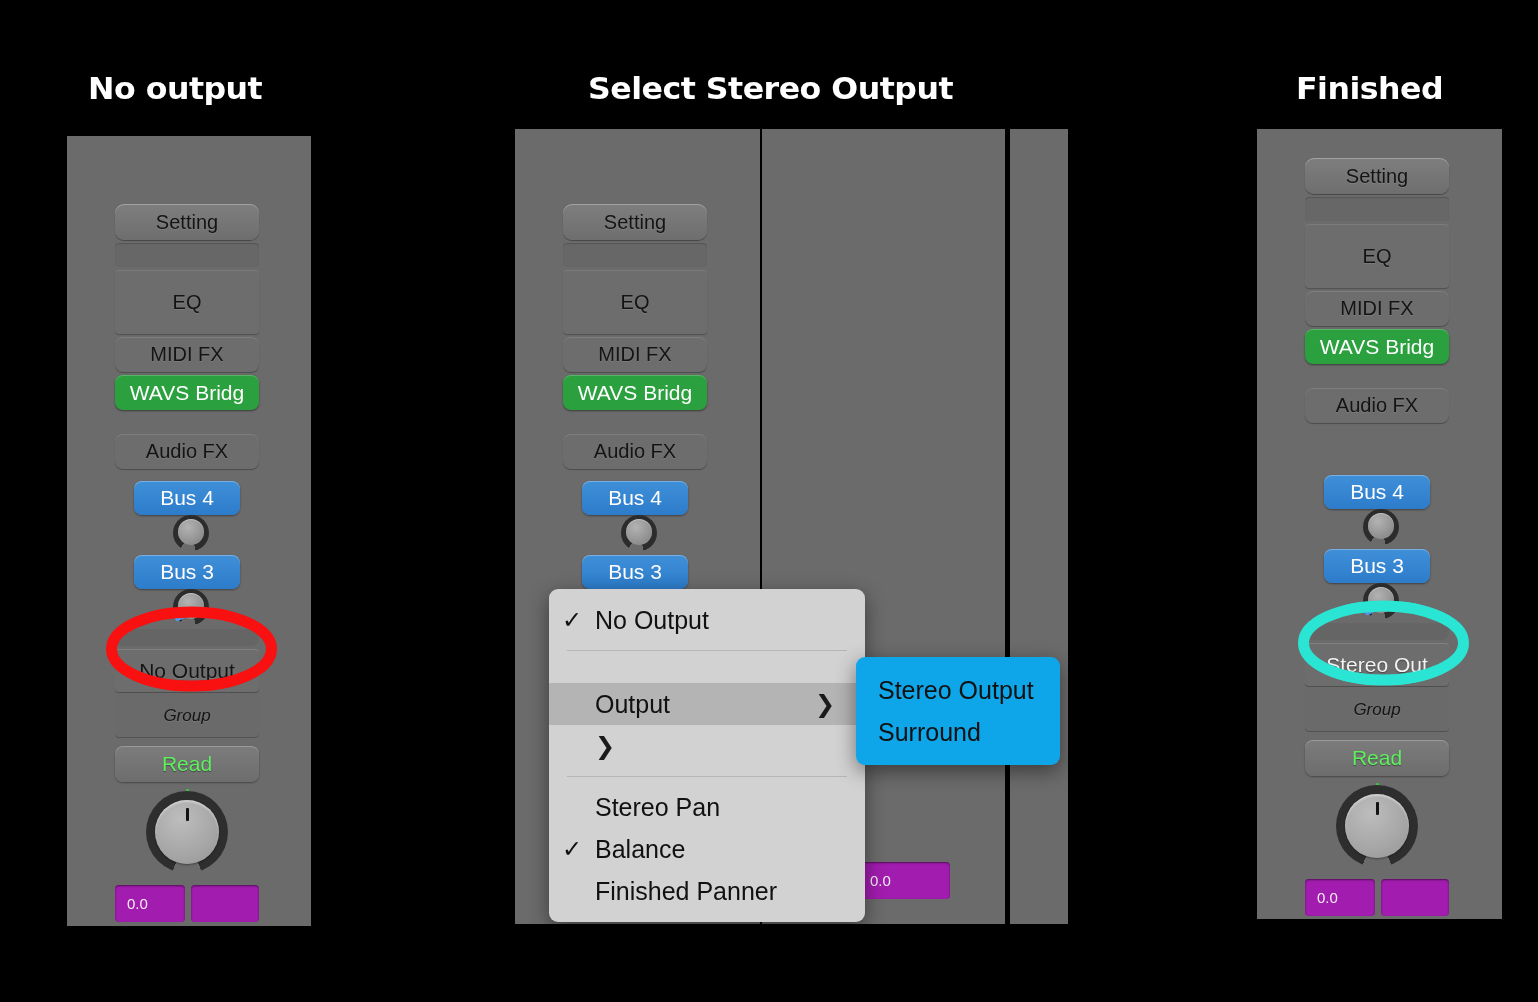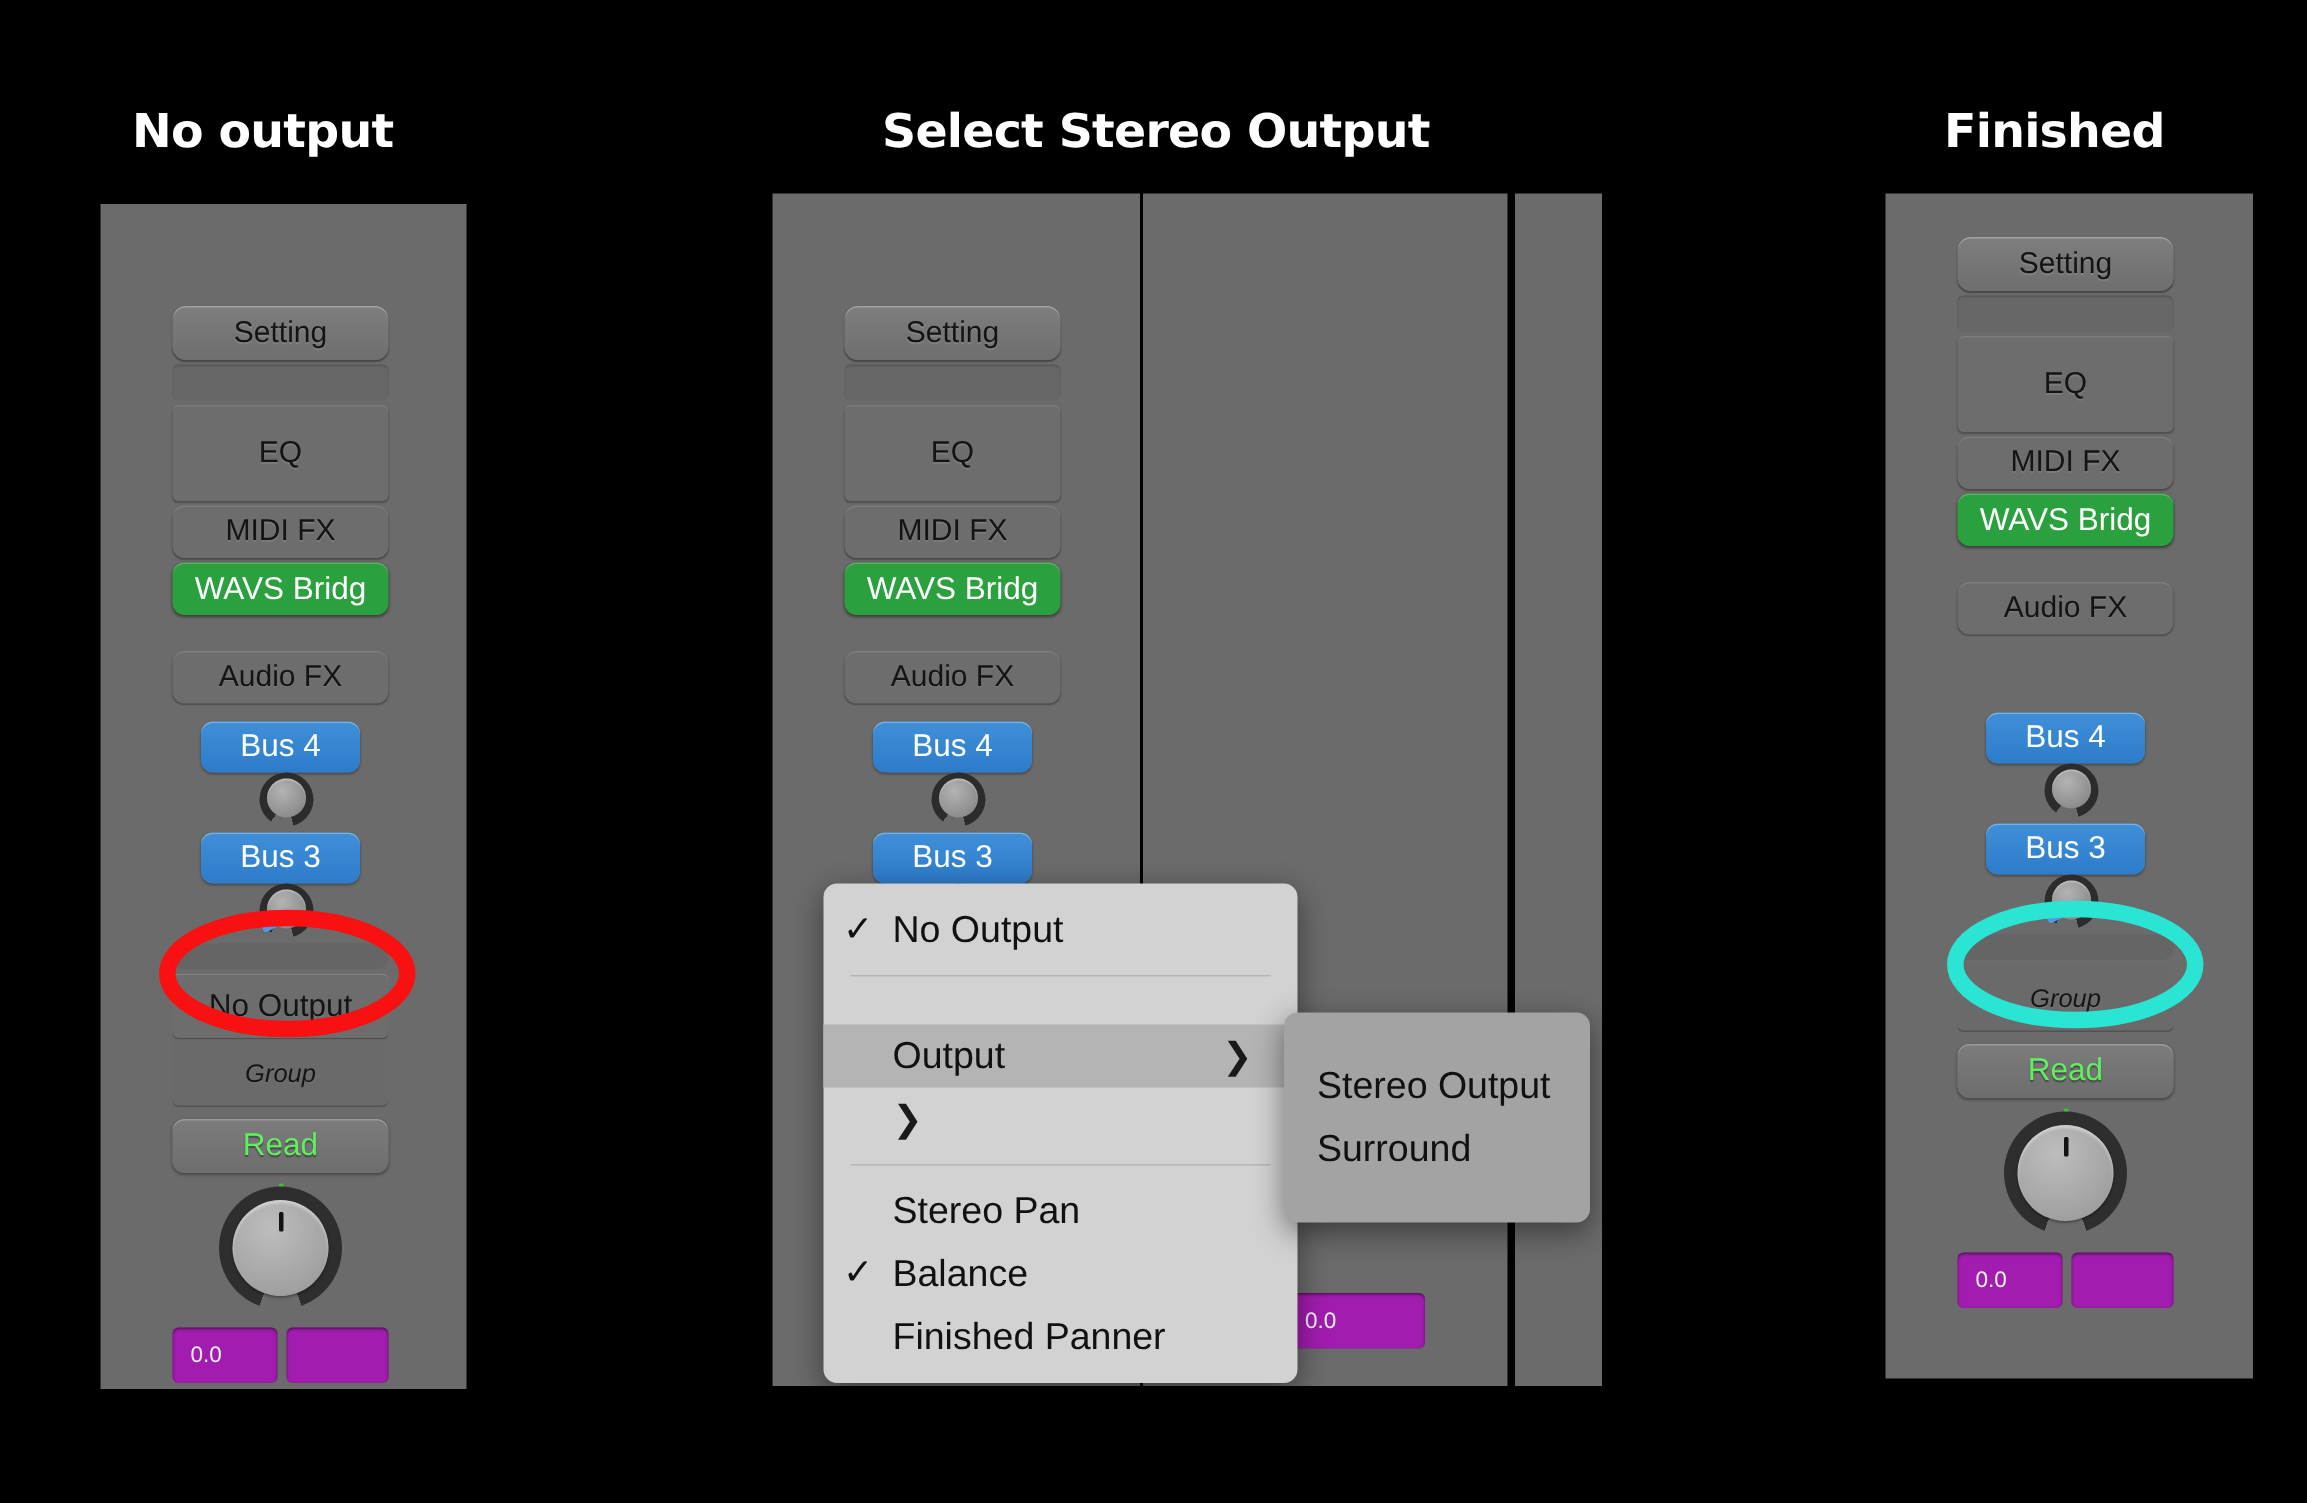--- a/index.html
+++ b/index.html
@@ -145,22 +145,22 @@
     position:relative;height:42px;display:flex;align-items:center;
     font-size:25px;color:#111;padding:0 24px 0 0;
   }
   .menu-item .check{width:46px;text-align:center;font-size:24px;line-height:1;}
   .menu-item .lbl{flex:1;}
   .menu-item .arrow{font-size:24px;font-weight:bold;color:#1a1a1a;padding-right:6px;}
   .menu-item.hl{background:#b4b4b4;margin-top:32px;}
   .menu-sep{height:1px;background:#b6b6b6;margin:9px 18px;}
 
   .submenu{
-    position:absolute;background:#a3a3a3;border-radius:9px;
-    box-shadow:0 6px 20px rgba(0,0,0,.45);padding:28px 0;margin-top:18px;
+    position:absolute;background:#0ea5e9;border-radius:9px;
+    box-shadow:0 6px 20px rgba(0,0,0,.45);padding:12px 0;
   }
   .submenu .menu-item{padding-left:22px;}
 </style>
 </head>
 <body>
 
 <div class="stage">
 
   <div class="title" style="left:88px;top:70px;">No output</div>
   <div class="panel" style="left:67px;top:136px;width:244px;height:790px;">
@@ -302,20 +302,21 @@
       <div class="send-row">
         <div class="send-btn">Bus 3</div>
         <div class="send-knob">
           <div class="ring"></div>
           <div class="cap"></div>
           <div class="ptr"></div>
         </div>
       </div>
 
       <div class="slot-blank2"></div>
+      <div class="btn output light">Stereo Out</div>
       <div class="btn group">Group</div>
       <div class="btn read">Read</div>
 
       <div class="panknob">
         <div class="tick"></div>
         <div class="ring"></div>
         <div class="cap"></div>
         <div class="ind"></div>
       </div>
 

